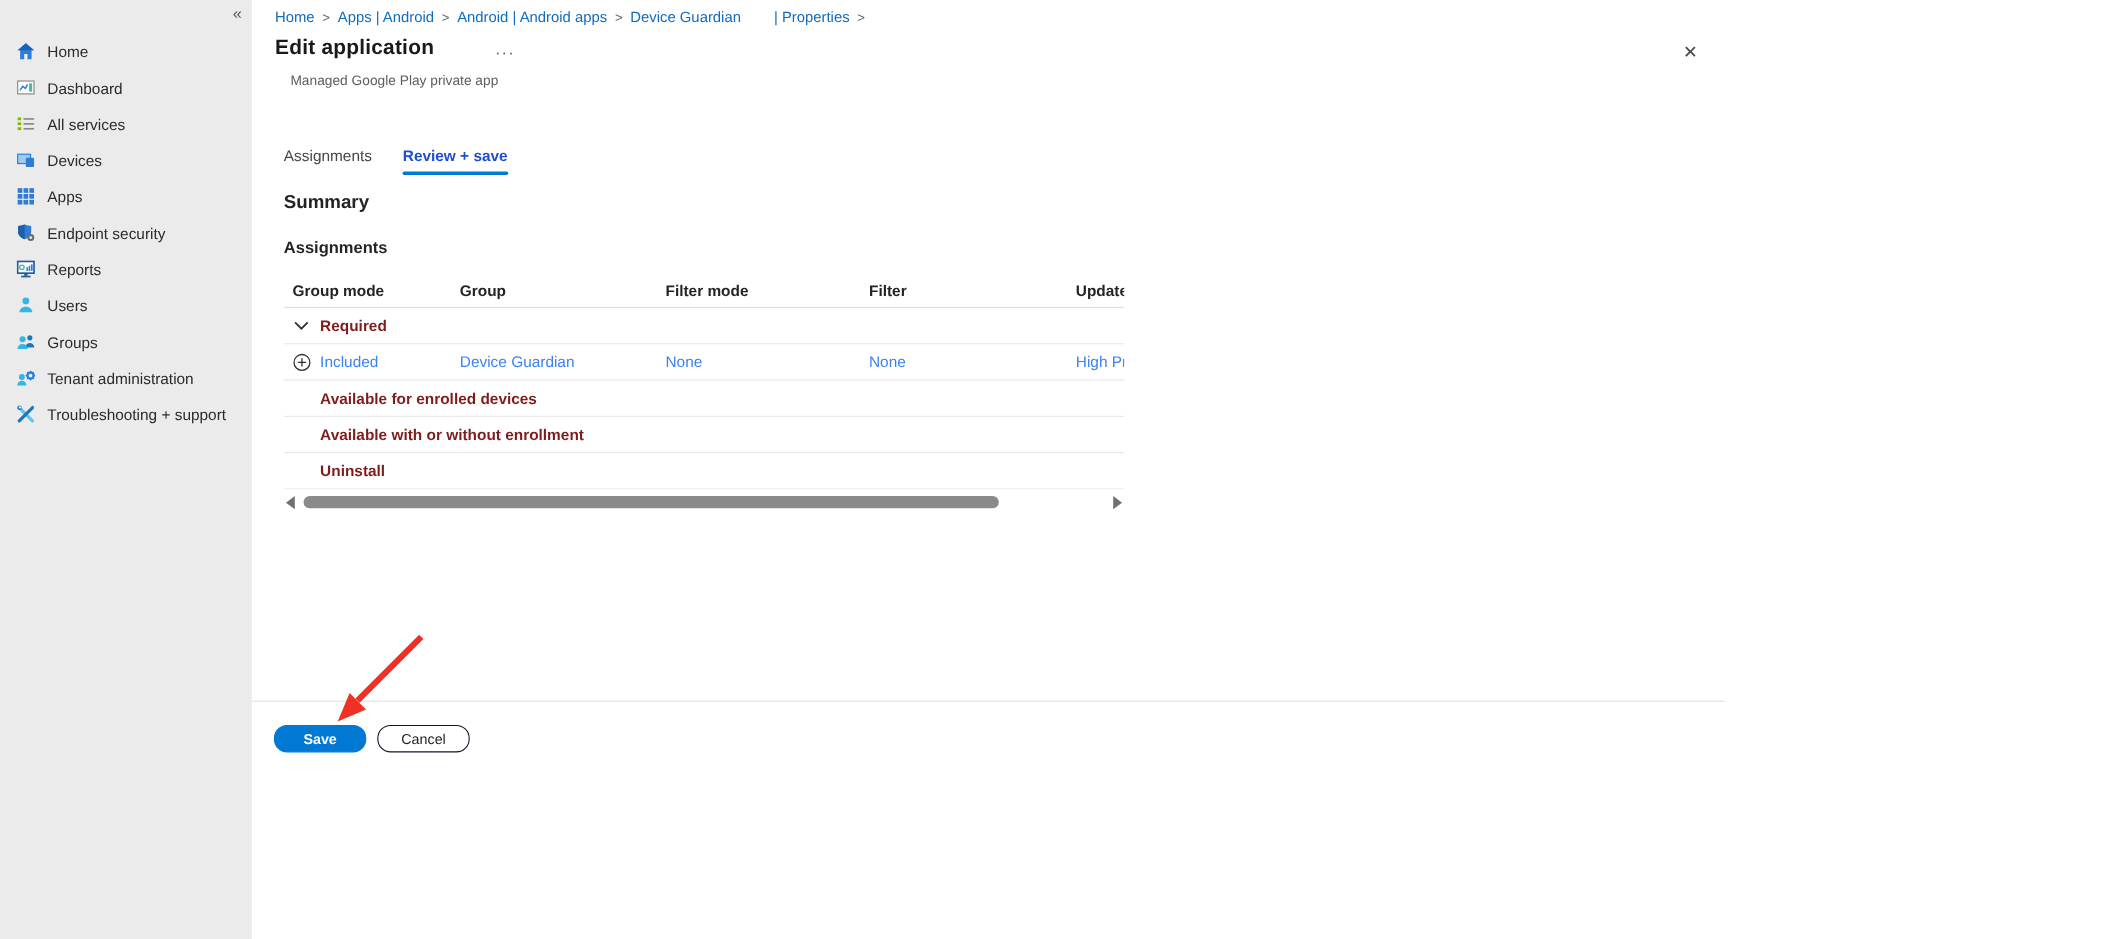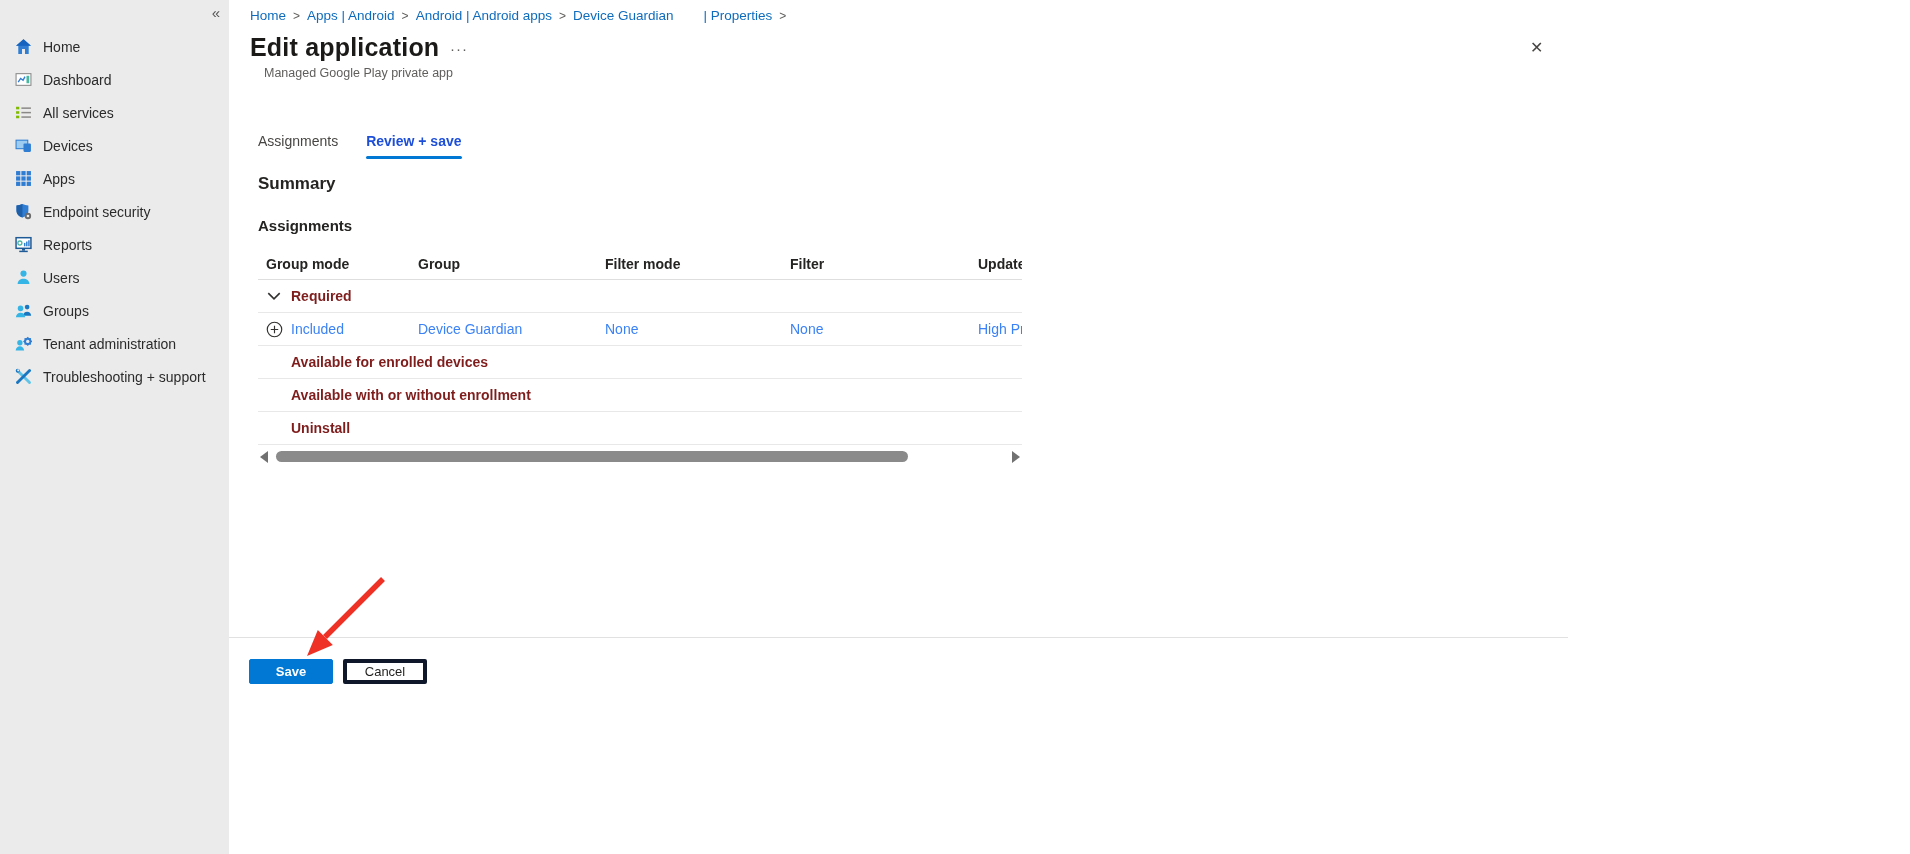--- a/index.html
+++ b/index.html
@@ -36,21 +36,21 @@
   .breadcrumb {
     position: absolute; left: 21px; top: 8px;
     font-size: 13.5px; white-space: nowrap;
   }
   .crumb { color: #0f6cbd; text-decoration: none; cursor: pointer; }
   .crumb-sep { color: #605e5c; margin: 0 7px; font-size: 12px; }
   .crumb-gap { display: inline-block; width: 30px; }
 
   .page-title {
     position: absolute; left: 21px; top: 33px;
-    font-size: 25px; font-weight: 700; color: #1b1a19; letter-spacing: 0.2px;
+    font-size: 19px; font-weight: 700; color: #1b1a19; letter-spacing: 0.2px;
   }
   .title-ellipsis {
     position: absolute; left: 221px; top: 40px;
     font-size: 15px; color: #605e5c; letter-spacing: 1px; cursor: pointer;
   }
   .page-subtitle {
     position: absolute; left: 21px; top: 66px;
     font-size: 12.5px; color: #605e5c; margin-left: 14px;
   }
   .close-btn {
@@ -109,24 +109,24 @@
   .scroll-thumb {
     position: absolute; left: 18px; top: 2px; width: 632px; height: 11px;
     background: #8a8a8a; border-radius: 6px; cursor: pointer;
   }
 
   
   .footer-divider { position: absolute; left: 0; top: 637px; width: 1339px; height: 1px; background: #e1e1e1; }
   .btn {
     position: absolute; top: 659px; height: 25px; width: 84px;
     font-size: 13px; display: flex; align-items: center; justify-content: center;
-    border-radius: 2px; cursor: pointer; font-family: "Liberation Sans", sans-serif;
+    border-radius: 12px; cursor: pointer; font-family: "Liberation Sans", sans-serif;
   }
   .btn-save { left: 20px; background: #0078d4; color: #fff; font-weight: 700; border: 1px solid #0078d4; }
-  .btn-cancel { left: 114px; background: #fff; color: #201f1e; border: 4px solid #0f172a; }
+  .btn-cancel { left: 114px; background: #fff; color: #201f1e; border: 1px solid #0f172a; }
 
   
   .anno { position: absolute; left: 0; top: 0; width: 100%; height: 100%; pointer-events: none; }
 </style>
 </head>
 <body>
 
 <div class="sidebar">
   <div class="collapse-btn">«</div>
   <div class="nav">

